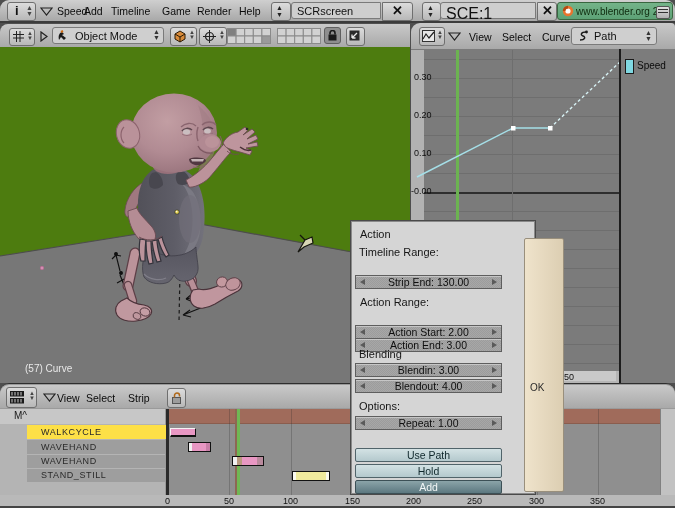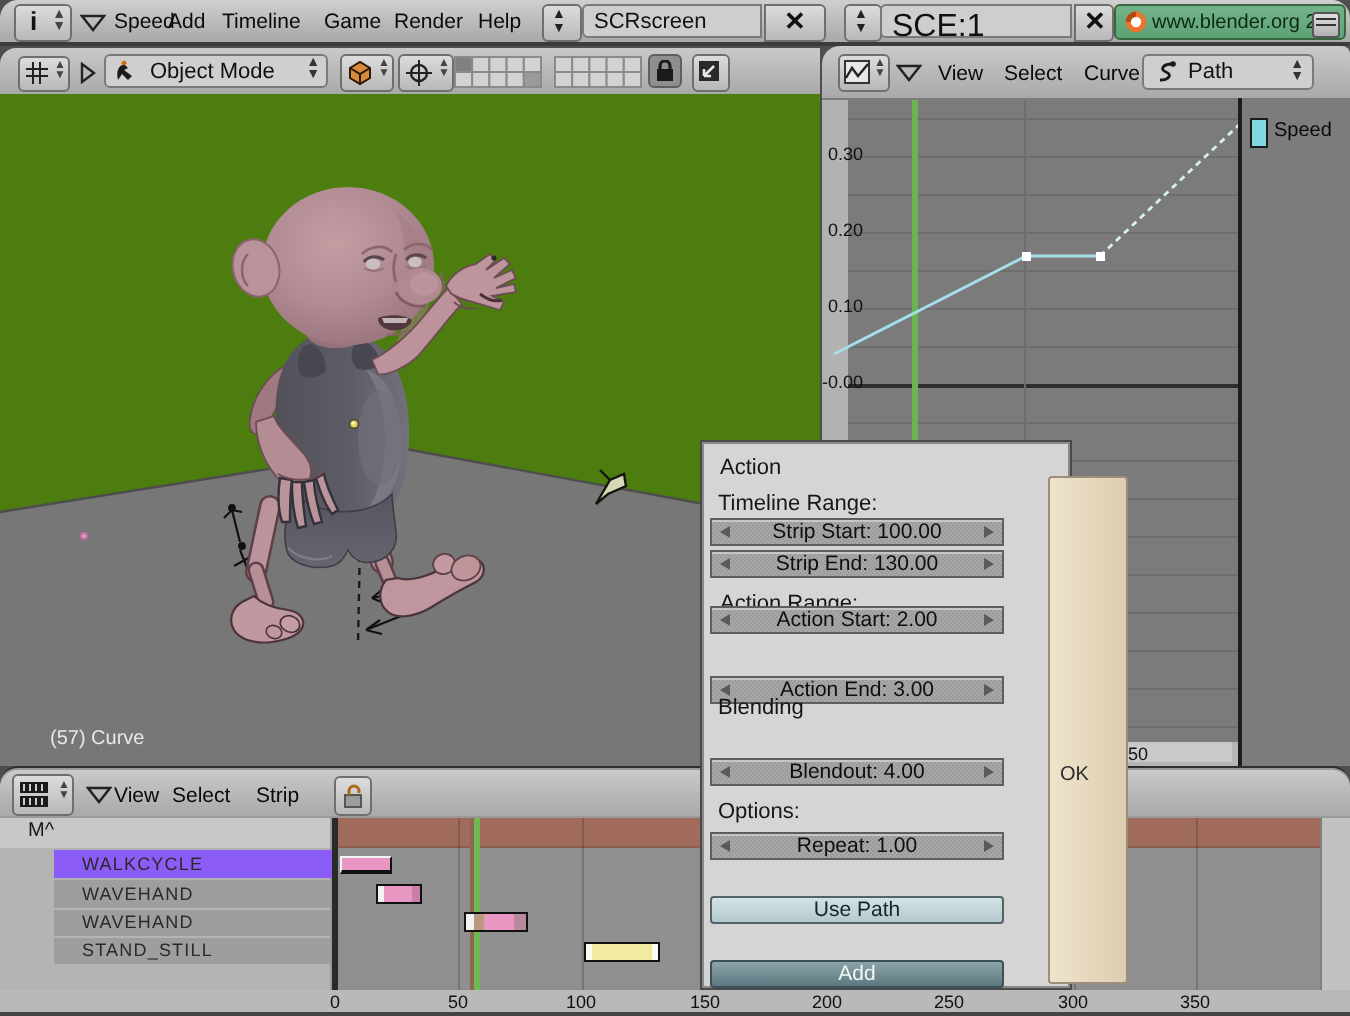--- a/index.html
+++ b/index.html
@@ -389,21 +389,21 @@
     </div>
   </div>
 
   <div class="abs" style="left:0;top:25px;width:165px;height:15px;background:#c7c7c7;">
     <span style="position:absolute;left:14px;top:1px;font-size:10px;color:#1a1a1a;">M^</span>
   </div>
 
   <div class="abs" style="left:169px;top:25px;width:491px;height:15px;background:#a06b5b;border-bottom:1px solid #8a5d4e;box-sizing:border-box;"></div>
 
   <div class="abs" style="left:0;top:40px;width:165px;height:71px;background:#b4b4b4;"></div>
-  <div class="abs" style="left:27px;top:41px;width:163px;height:14px;background:#8b5cf6;">
+  <div class="abs" style="left:27px;top:41px;width:163px;height:14px;background:#fde047;">
       <span style="position:absolute;left:14px;top:2px;font-size:9px;letter-spacing:0.6px;color:#2a2a2a;">WALKCYCLE</span>
     </div>
   <div class="abs" style="left:27px;top:56px;width:138px;height:14px;background:#9e9e9e;">
       <span style="position:absolute;left:14px;top:2px;font-size:9px;letter-spacing:0.6px;color:#2a2a2a;">WAVEHAND</span>
     </div>
   <div class="abs" style="left:27px;top:71px;width:138px;height:13px;background:#9e9e9e;">
       <span style="position:absolute;left:14px;top:1px;font-size:9px;letter-spacing:0.6px;color:#2a2a2a;">WAVEHAND</span>
     </div>
   <div class="abs" style="left:27px;top:85px;width:138px;height:13px;background:#9e9e9e;">
       <span style="position:absolute;left:14px;top:1px;font-size:9px;letter-spacing:0.6px;color:#2a2a2a;">STAND_STILL</span>
@@ -450,27 +450,28 @@
     <span class="numlbl" style="left:467px;top:1px;">250</span>
     <span class="numlbl" style="left:529px;top:1px;">300</span>
     <span class="numlbl" style="left:590px;top:1px;">350</span>
   </div>
   <div class="abs" style="left:0;top:122px;width:675px;height:3px;background:#444444;"></div>
 </div>
 
 <div class="abs" id="panel" style="left:351px;top:221px;width:184px;height:273px;background:#d5d5d5;border:1px solid #8a8a8a;outline:1px solid #4a4a4a;box-sizing:border-box;">
   <span class="plbl" style="left:8px;top:6px;">Action</span>
   <span class="plbl" style="left:7px;top:24px;">Timeline Range:</span>
-  <div class="nbtn" style="top:37px;"><s class="al"></s>Strip Start: 100.00<s class="ar"></s></div>
   <div class="nbtn" style="top:53px;"><s class="al"></s>Strip End: 130.00<s class="ar"></s></div>
   <span class="plbl" style="left:8px;top:74px;">Action Range:</span>
-  <div class="nbtn" style="top:81px;"><s class="al"></s>Action Start: 2.00<s class="ar"></s></div>
+  <div class="nbtn" style="top:103px;"><s class="al"></s>Action Start: 2.00<s class="ar"></s></div>
   <div class="nbtn" style="top:116px;"><s class="al"></s>Action End: 3.00<s class="ar"></s></div>
   <span class="plbl" style="left:7px;top:126px;">Blending</span>
+  <div class="nbtn" style="top:141px;"><s class="al"></s>Blendin: 3.00<s class="ar"></s></div>
   <div class="nbtn" style="top:157px;"><s class="al"></s>Blendout: 4.00<s class="ar"></s></div>
   <span class="plbl" style="left:7px;top:178px;">Options:</span>
   <div class="nbtn" style="top:194px;"><s class="al"></s>Repeat: 1.00<s class="ar"></s></div>
   <div class="tbtn" style="top:226px;">Use Path</div>
+  <div class="tbtn" style="top:242px;">Hold</div>
   <div class="tbtn" style="top:258px;background:linear-gradient(#8ba4a9,#5c7880);color:#f2f6f6;border-color:#3c5056;">Add</div>
   <div class="abs" style="left:172px;top:16px;width:40px;height:254px;background:linear-gradient(90deg,#efe3cb,#dcceb2);border:1px solid #998f7c;border-radius:2px;box-sizing:border-box;">
     <span style="position:absolute;left:5px;top:143px;font-size:10px;color:#2a2a2a;">OK</span>
   </div>
 </div>
 
 </body></html>

